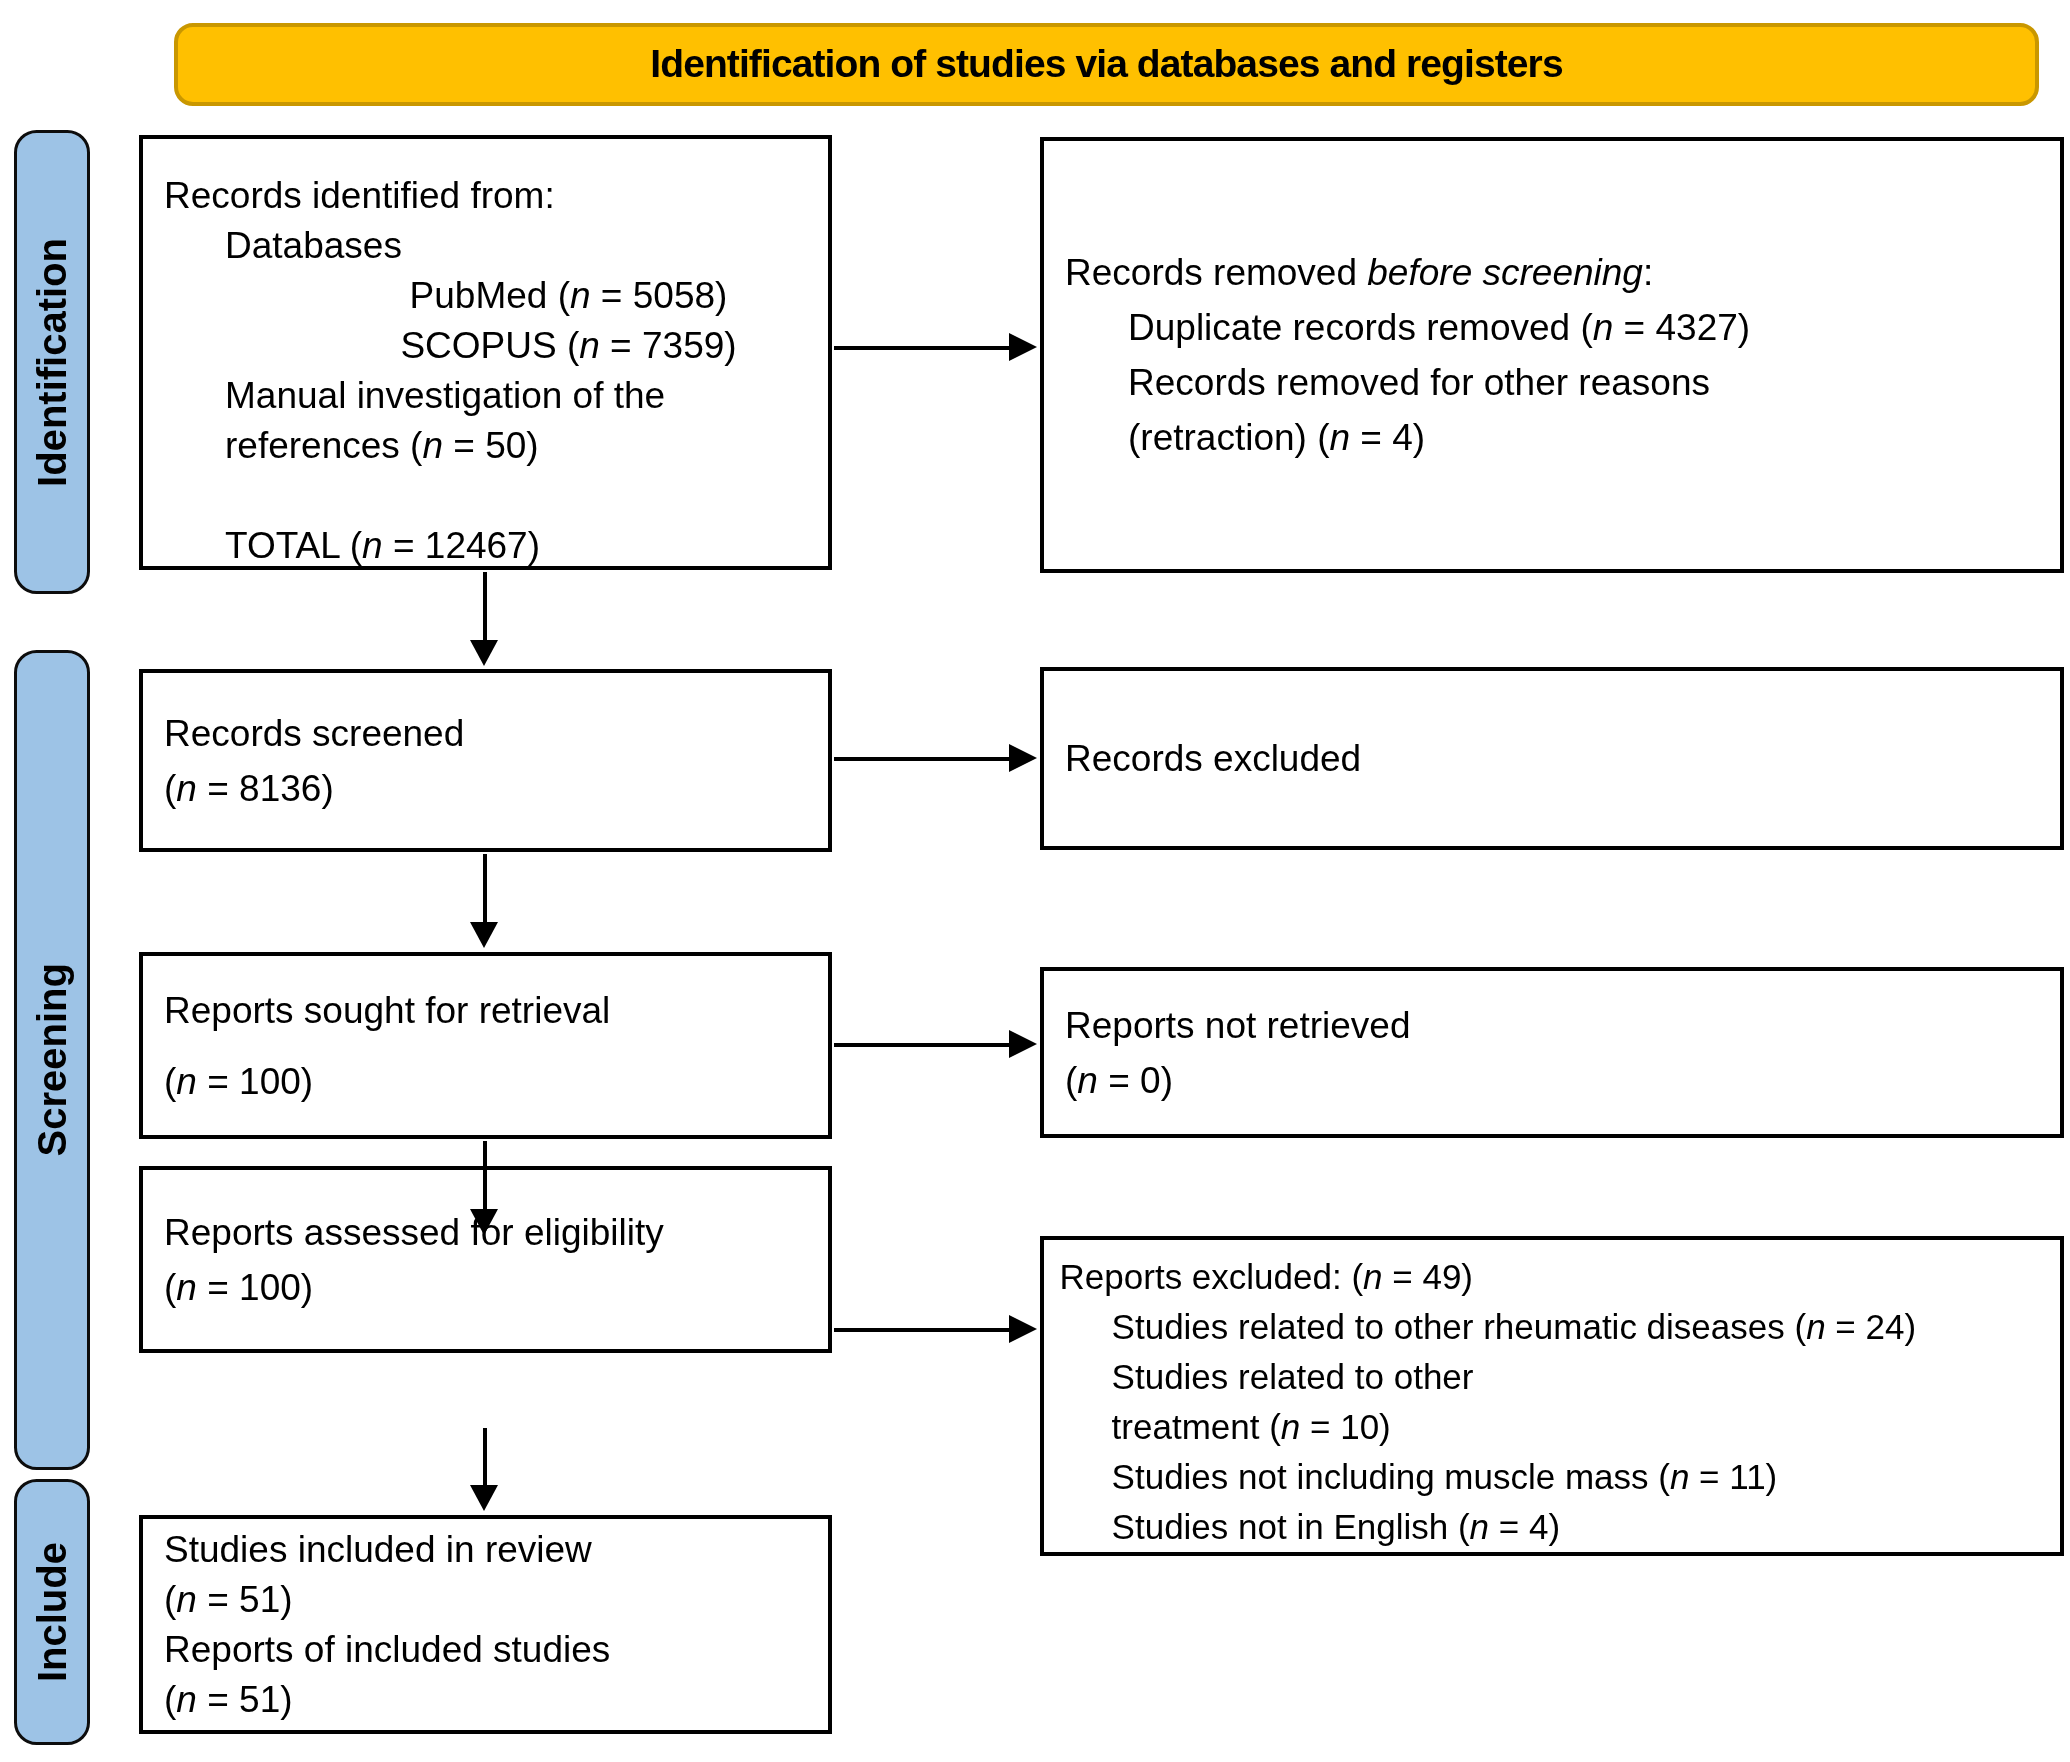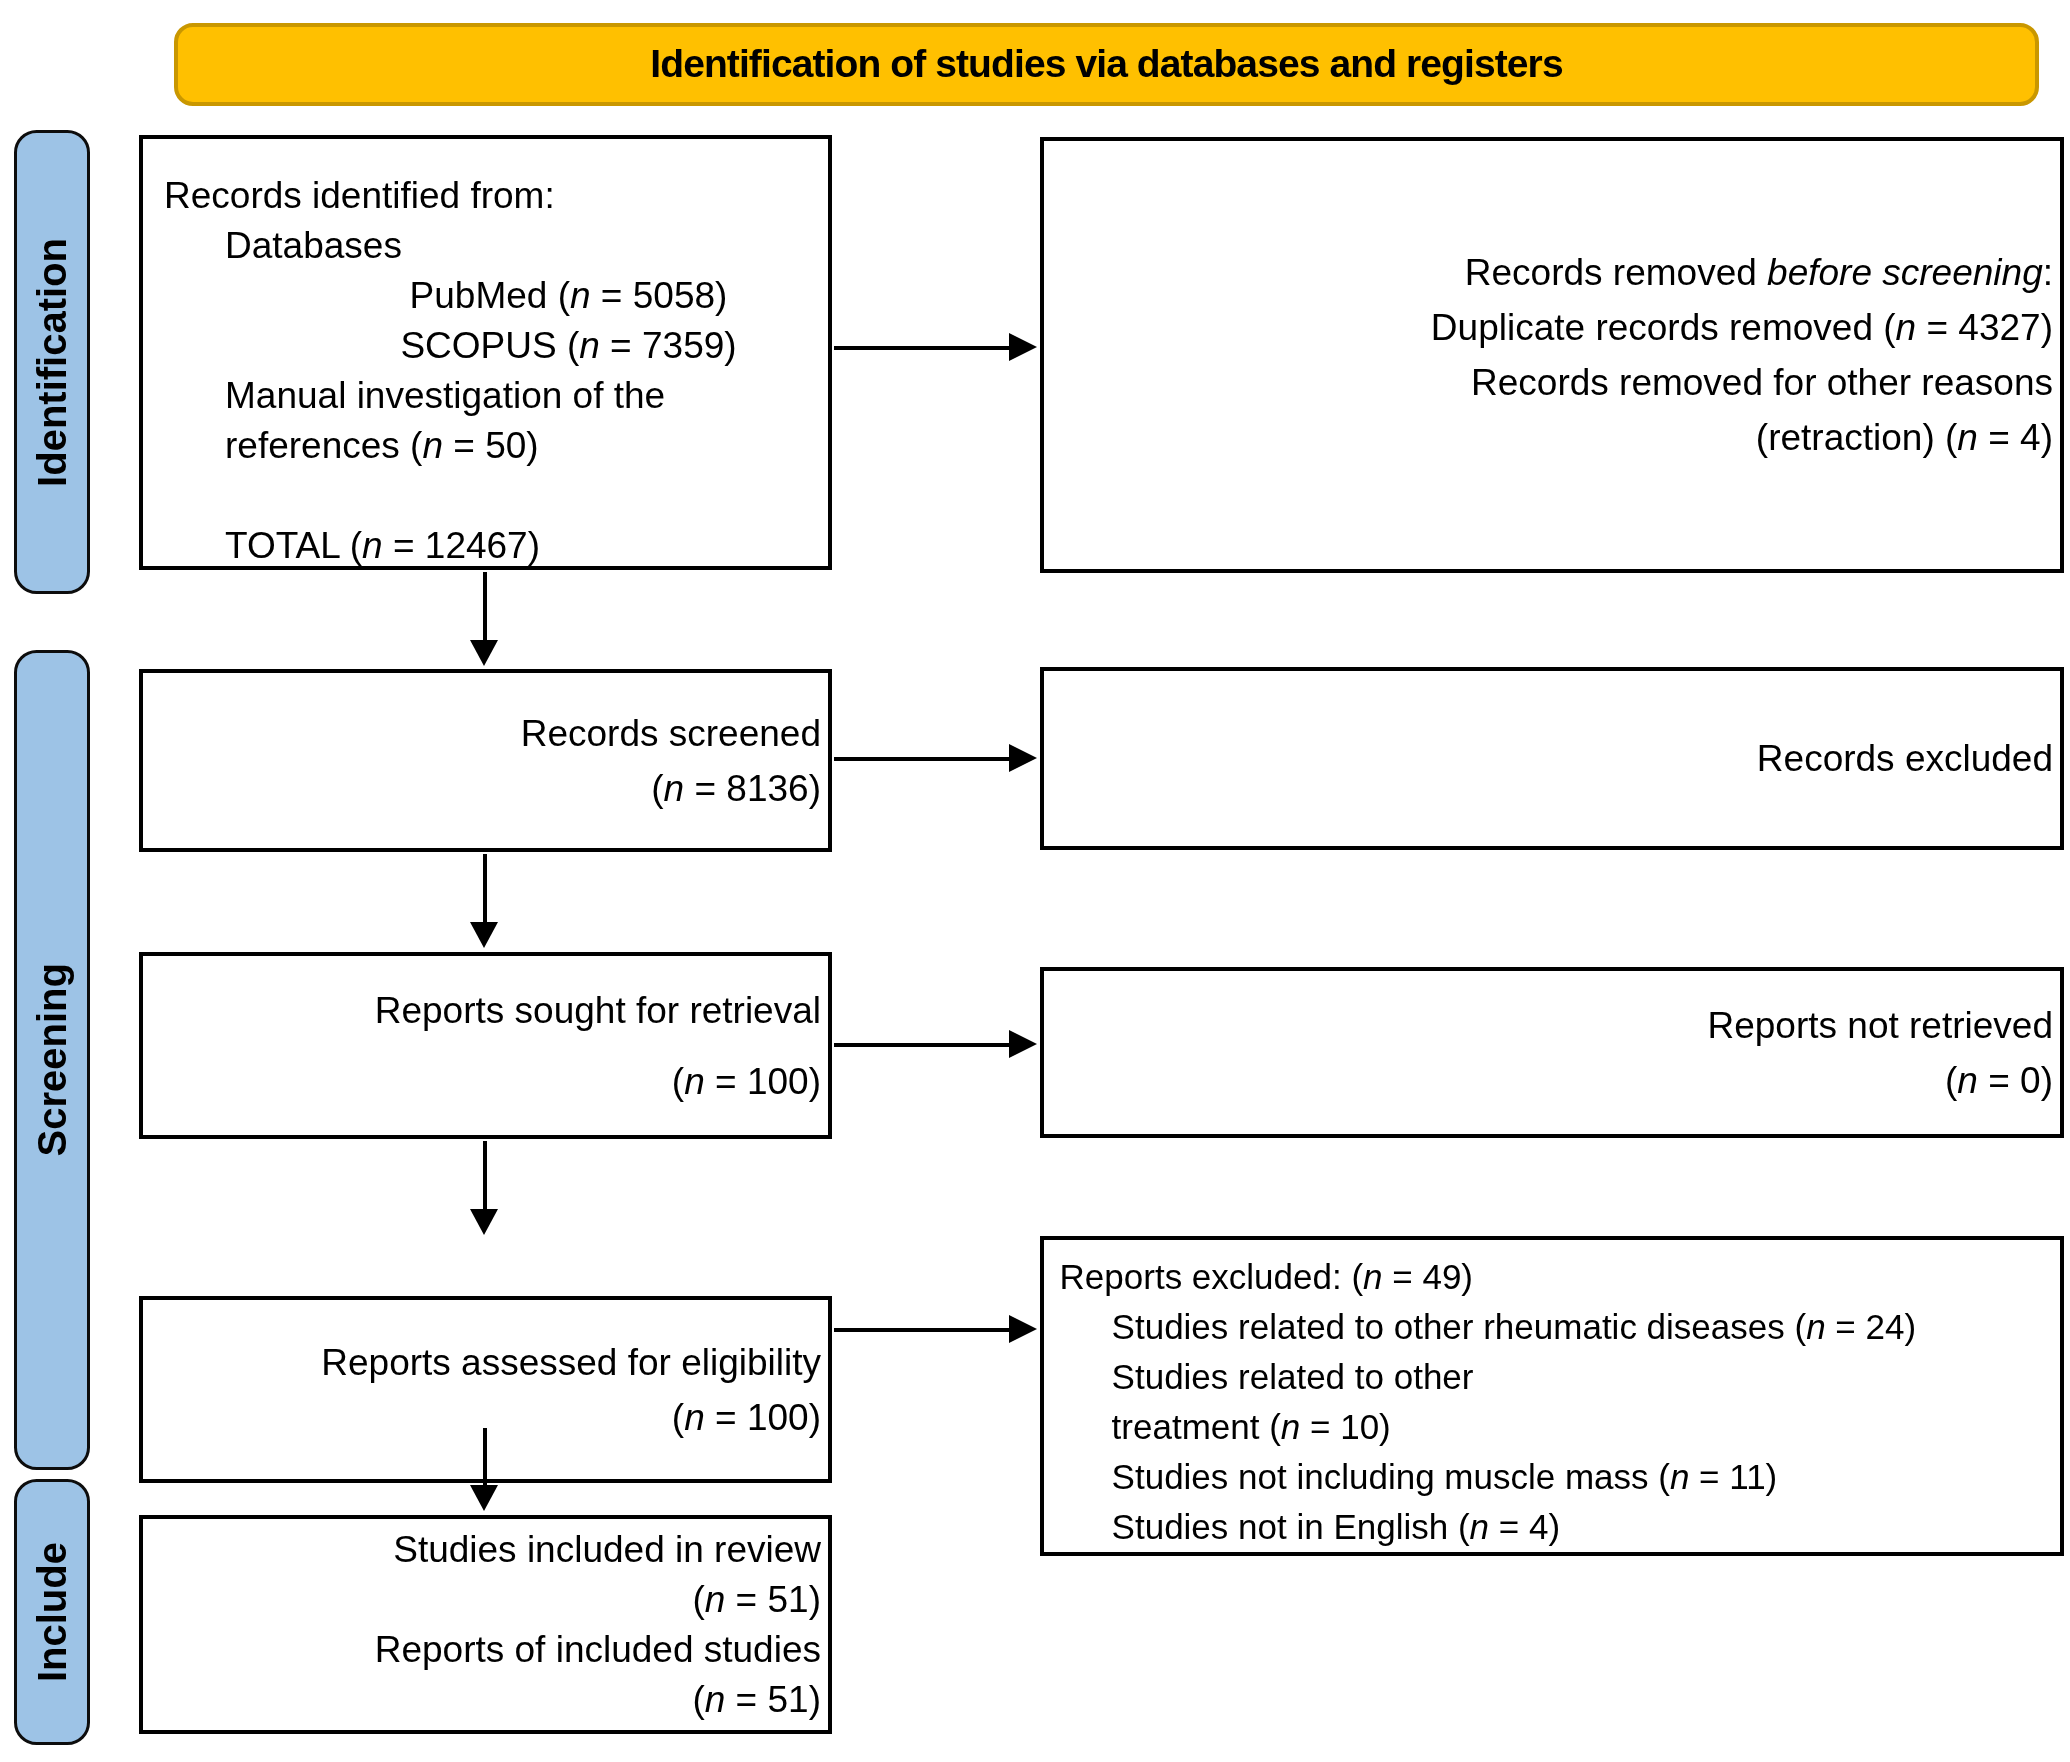--- a/index.html
+++ b/index.html
@@ -30,42 +30,42 @@
   }
   
   .box{
     position:absolute;background:#ffffff;border:4.3px solid #000;
     box-sizing:border-box;font-size:37px;padding-left:21px;padding-right:7px;
   }
   .box .line{white-space:nowrap;}
   .box .indent-0{margin-left:0;}
   .box .indent-1{margin-left:61px;}
   .box .indent-2{margin-left:152px;text-align:center;}
-  .box-centered{display:flex;flex-direction:column;justify-content:center;text-align:right;}
+  .box-centered{display:flex;flex-direction:column;justify-content:center;}
 
   .box-records-identified{left:139px;top:135px;width:693px;height:435px;padding-top:32px;}
   .box-records-identified .line{line-height:50px;}
 
   .box-records-removed{left:1040px;top:137px;width:1024px;height:436px;}
   .box-records-removed .line{line-height:55px;}
   .box-records-removed .indent-1{margin-left:63px;}
 
   .box-records-screened{left:139px;top:669px;width:693px;height:183px;}
   .box-records-screened .line{line-height:55px;}
 
   .box-records-excluded{left:1040px;top:667px;width:1024px;height:183px;}
   .box-records-excluded .line{line-height:55px;}
 
   .box-reports-sought{left:139px;top:952px;width:693px;height:187px;gap:16px;}
   .box-reports-sought .line{line-height:55px;}
 
   .box-reports-not-retrieved{left:1040px;top:967px;width:1024px;height:171px;}
   .box-reports-not-retrieved .line{line-height:55px;}
 
-  .box-reports-assessed{left:139px;top:1296px;width:693px;height:187px;}
+  .box-reports-assessed{left:139px;top:1166px;width:693px;height:187px;}
   .box-reports-assessed .line{line-height:55px;}
 
   .box-reports-excluded{left:1040px;top:1236px;width:1024px;height:320px;padding-top:12px;padding-left:15.6px;font-size:35px;}
   .box-reports-excluded .line{line-height:50px;}
   .box-reports-excluded .indent-1{margin-left:52px;}
 
   .box-studies-included{left:139px;top:1515px;width:693px;height:219px;}
   .box-studies-included .line{line-height:50px;}
 
   

